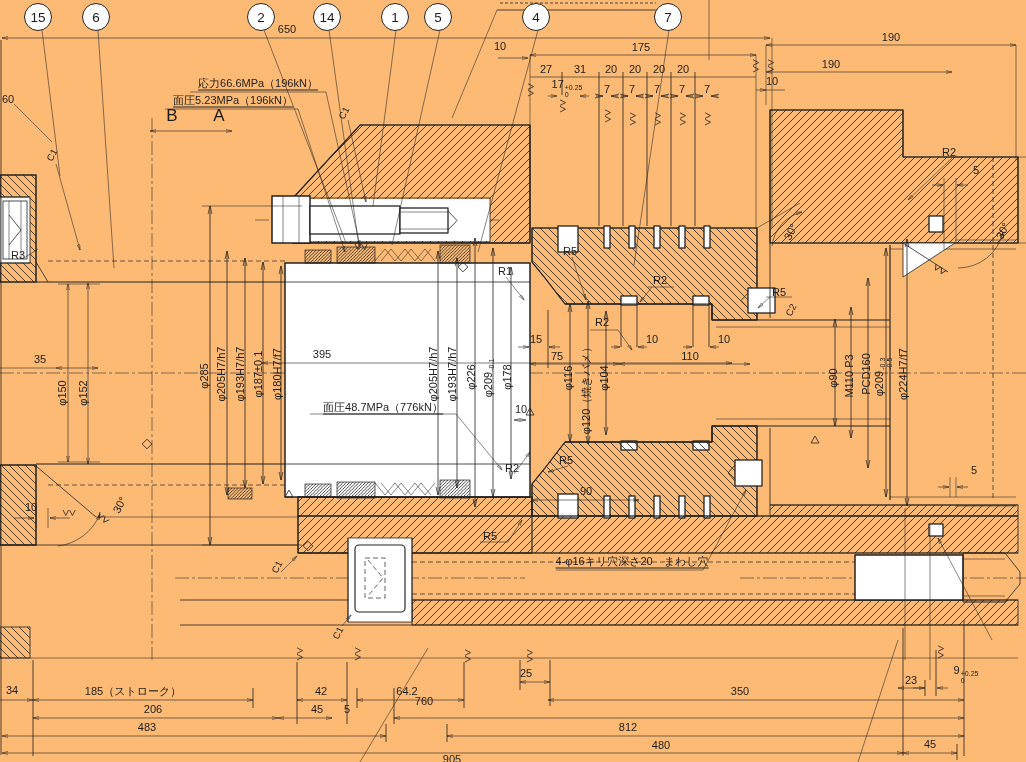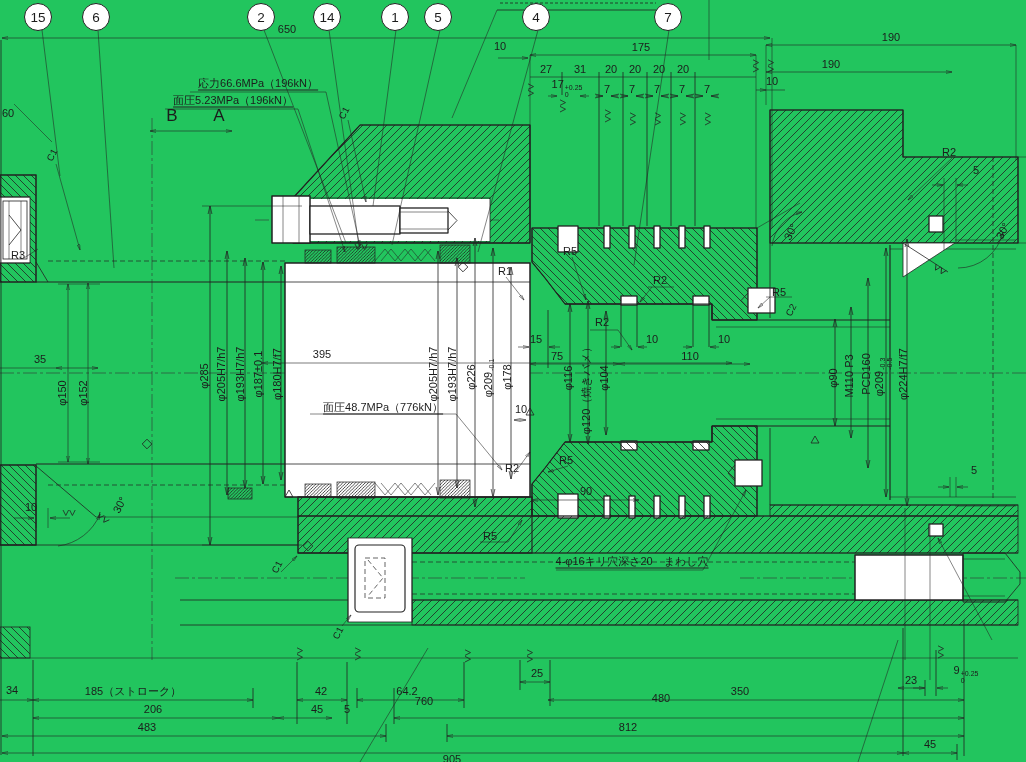--- a/index.html
+++ b/index.html
@@ -1,16 +1,16 @@
 <!DOCTYPE html>
 <html><head>
 <meta charset="utf-8">
 <style>
   html,body{margin:0;padding:0;background:#fff;}
-  #stage{position:relative;width:1026px;height:762px;background:#22c55e;overflow:hidden;
+  #stage{position:relative;width:1026px;height:762px;background:#fdba74;overflow:hidden;
          font-family:"Liberation Sans","DejaVu Sans",sans-serif;color:#1c1c1c;}
   #linework{position:absolute;left:0;top:0;}
   .lbl{position:absolute;font-size:11px;line-height:1;white-space:nowrap;
        transform:translate(-50%,-50%);background:transparent;}
   .v{transform:translate(-50%,-50%) rotate(-90deg);}
   .r60{transform:translate(-50%,-50%) rotate(-62deg);}
   .sm{font-size:9.5px;}
   .tol{display:inline-flex;flex-direction:column;font-size:7px;line-height:1.05;
        vertical-align:-2px;margin-left:1px;text-align:left;}
   .note{border-bottom:.9px solid #222;padding-bottom:1px;}
@@ -466,21 +466,21 @@
 <div class="lbl" style="left:607px;top:89px">7</div>
 <div class="lbl" style="left:632px;top:89px">7</div>
 <div class="lbl" style="left:657px;top:89px">7</div>
 <div class="lbl" style="left:682px;top:89px">7</div>
 <div class="lbl" style="left:707px;top:89px">7</div>
 <div class="lbl" style="left:772px;top:81px">10</div>
 <div class="lbl" style="left:949px;top:152px">R2</div>
 <div class="lbl" style="left:976px;top:170px">5</div>
 <div class="lbl r60" style="left:1003px;top:231px">30°</div>
 <div class="lbl r60" style="left:791px;top:232px">30°</div>
-<div class="lbl" style="left:8px;top:113px">60</div>
+<div class="lbl" style="left:8px;top:99px">60</div>
 <div class="lbl secL" style="left:172px;top:115px">B</div>
 <div class="lbl secL" style="left:219px;top:115px">A</div>
 <div class="lbl note" style="left:258px;top:84px">応力66.6MPa（196kN）</div>
 <div class="lbl note" style="left:233px;top:101px">面圧5.23MPa（196kN）</div>
 <div class="lbl r60 sm" style="left:344px;top:113px">C1</div>
 <div class="lbl r60 sm" style="left:52px;top:155px">C1</div>
 <div class="lbl" style="left:18px;top:255px">R3</div>
 <div class="lbl" style="left:40px;top:359px">35</div>
 <div class="lbl v" style="left:62px;top:393px">φ150</div>
 <div class="lbl v" style="left:83px;top:393px">φ152</div>
@@ -534,23 +534,23 @@
 <div class="lbl" style="left:12px;top:690px">34</div>
 <div class="lbl" style="left:133px;top:691px">185（ストローク）</div>
 <div class="lbl" style="left:153px;top:709px">206</div>
 <div class="lbl" style="left:147px;top:727px">483</div>
 <div class="lbl" style="left:321px;top:691px">42</div>
 <div class="lbl" style="left:317px;top:709px">45</div>
 <div class="lbl" style="left:407px;top:691px">64.2</div>
 <div class="lbl" style="left:347px;top:709px">5</div>
 <div class="lbl" style="left:424px;top:701px">760</div>
 <div class="lbl" style="left:452px;top:759px">905</div>
-<div class="lbl" style="left:537px;top:673px">25</div>
+<div class="lbl" style="left:526px;top:673px">25</div>
 <div class="lbl" style="left:740px;top:691px">350</div>
-<div class="lbl" style="left:661px;top:698px">480</div>
+<div class="lbl" style="left:661px;top:745px">480</div>
 <div class="lbl" style="left:628px;top:727px">812</div>
 <div class="lbl" style="left:911px;top:680px">23</div>
 <div class="lbl" style="left:966px;top:675px"><span>9</span><span class="tol">
         <span>+0.25</span>
         <span>0</span>
       </span></div>
 <div class="lbl" style="left:930px;top:744px">45</div>
 <div class="lbl" style="left:1054px;top:634px">周り止</div>
 
 </div>

